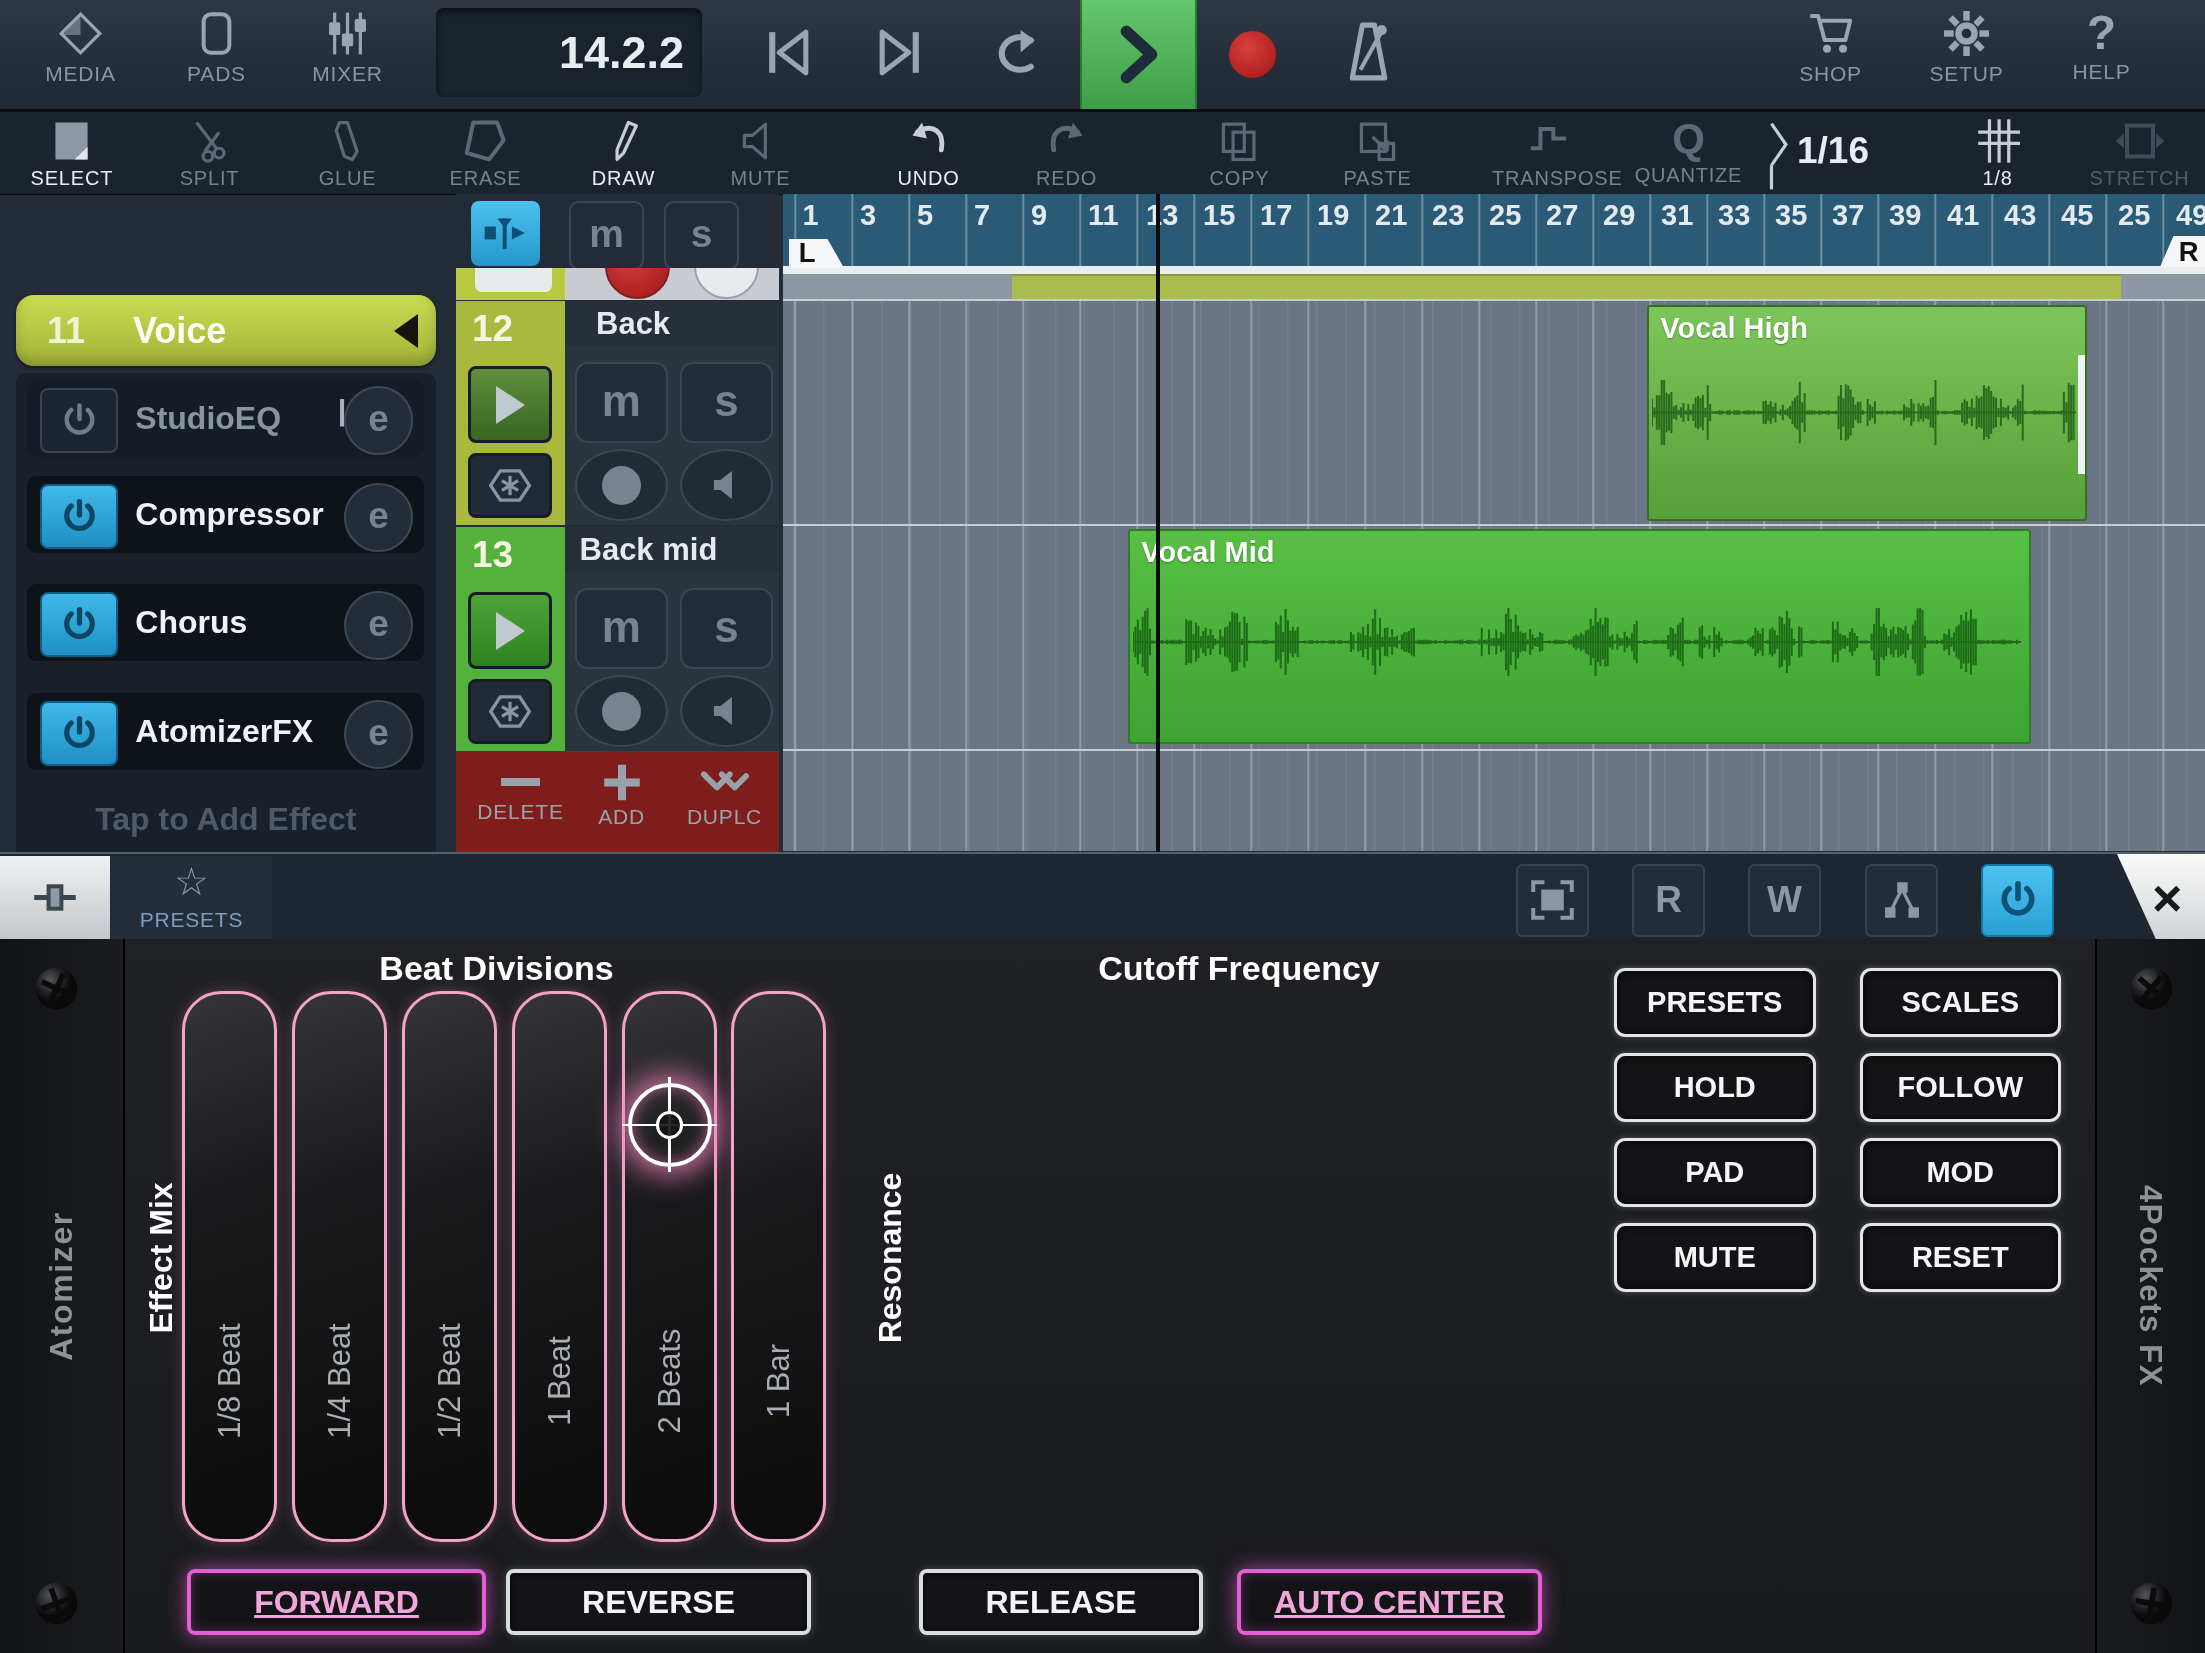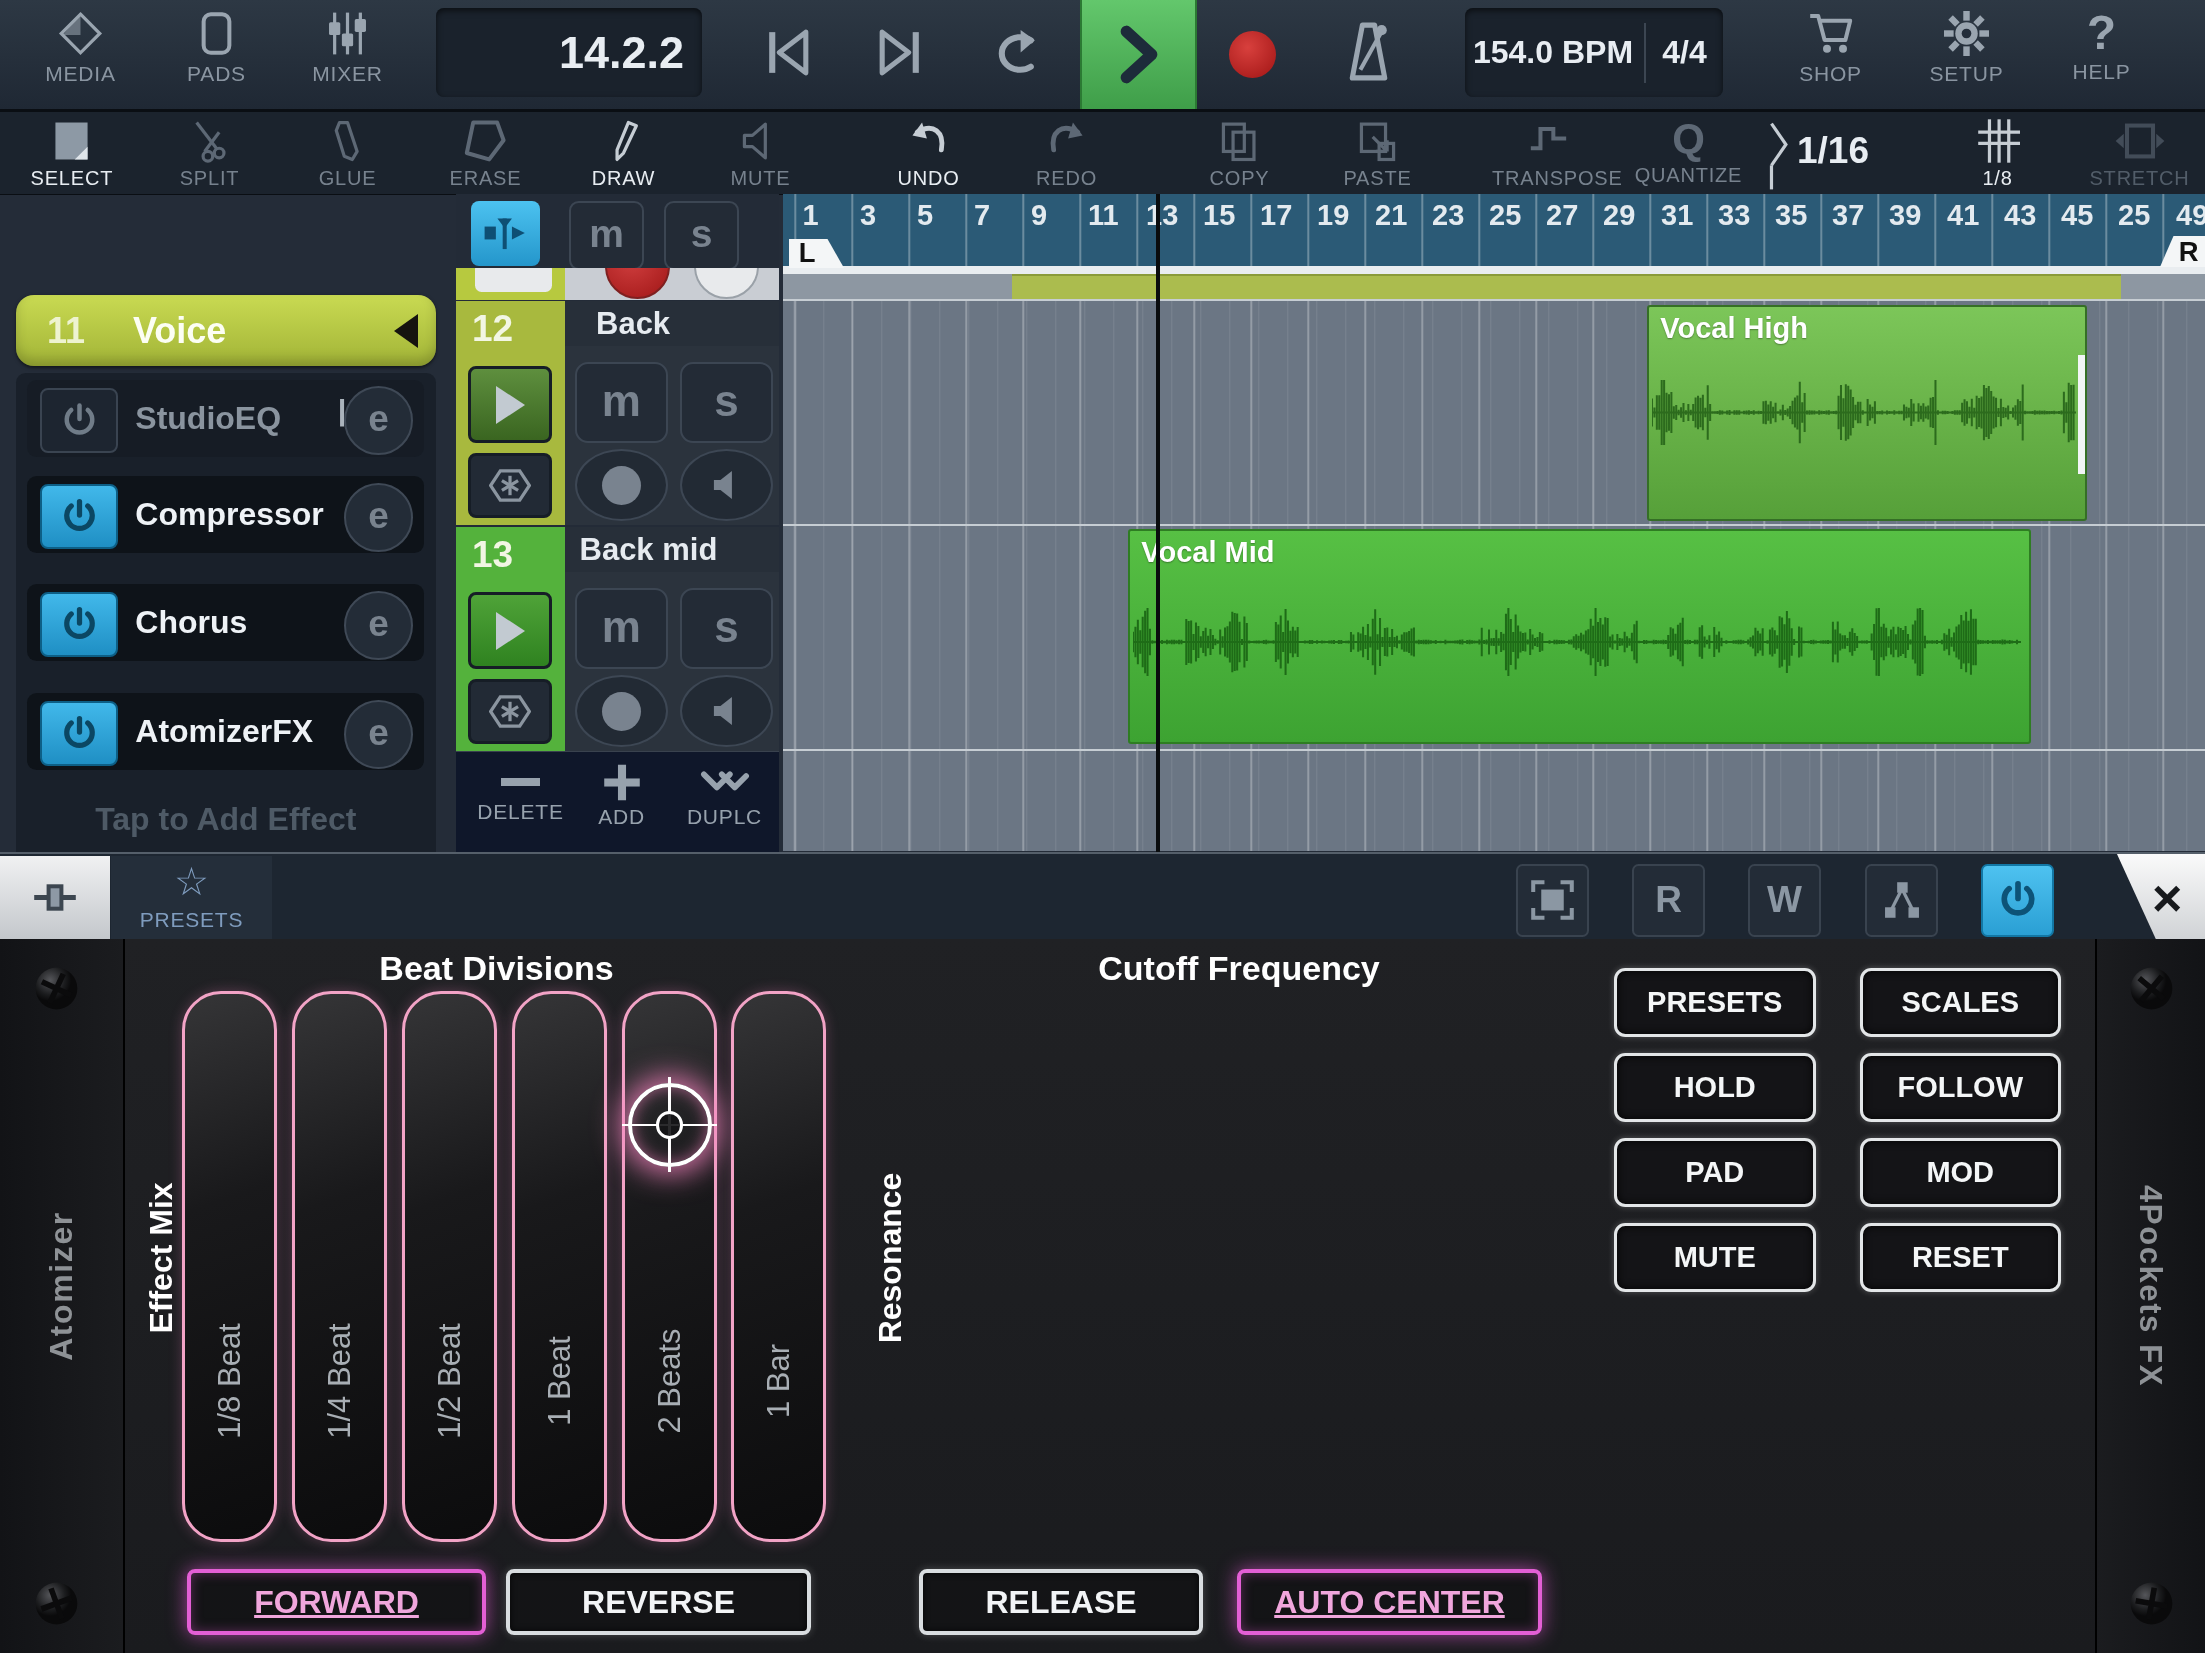--- a/index.html
+++ b/index.html
@@ -143,25 +143,20 @@
         </svg>
     </div>
     <div class="abs" style="left:1229px;top:31px;width:47px;height:47px;border-radius:50%;background:radial-gradient(circle at 40% 35%,#d8403d,#a01414);"></div>
     <div class="abs" style="left:1340px;top:19.4px;">
       <svg width="57" height="65" viewBox="0 0 56 64">
           <path d="M12 58 L22 6 L34 6 L44 58 Z" fill="none" stroke="#9aa5b0" stroke-width="5" stroke-linejoin="round"></path>
           <line x1="20" y1="50" x2="40" y2="14" stroke="#9aa5b0" stroke-width="4"></line>
           <circle cx="41" cy="11" r="5" fill="#9aa5b0"></circle>
         </svg>
     </div>
-    <div class="disp abs" style="left:1465px;top:8px;width:258px;height:89px;">
-      <span class="abs" style="left:0;width:176px;text-align:center;line-height:89px;font-size:32px;">154.0 BPM</span>
-      <span class="abs" style="left:179px;top:14.5px;width:1.6px;height:60px;background:#3c4652;"></span>
-      <span class="abs" style="left:181px;width:77px;text-align:center;line-height:89px;font-size:32px;">4/4</span>
-    </div>
     <div class="tb-item abs" style="left:1782px;top:11.3px;width:97px;">
       <svg class="tb-ico" width="48" height="45" viewBox="0 0 60 56">
           <path d="M4 6 L14 6 L22 36 L48 36 L54 12 L16 12" fill="none" stroke="#9aa5b0" stroke-width="5" stroke-linejoin="round"></path>
           <circle cx="25" cy="47" r="5" fill="#9aa5b0"></circle>
           <circle cx="45" cy="47" r="5" fill="#9aa5b0"></circle>
         </svg>
       <span class="lbl">SHOP</span>
     </div>
     <div class="tb-item abs" style="left:1918px;top:11.3px;width:97px;">
       <svg class="tb-ico" width="45" height="45" viewBox="0 0 56 56">
@@ -438,21 +433,21 @@
             <div style="width:39px;height:39px;border-radius:50%;background:#79838f;"></div>
           </div>
         <div class="ellbtn" style="left:115px;top:103px;">
             <svg width="36" height="36" viewBox="0 0 44 44">
               <path d="M6 16 L14 16 L28 5 L28 39 L14 28 L6 28 Z" fill="#79838f"></path>
             </svg>
           </div>
       </div>
     </div>
 
-    <div class="abs" style="left:0;top:557px;width:323px;height:101px;background:#0f172a;border-top:1.6px solid #39424e;">
+    <div class="abs" style="left:0;top:557px;width:323px;height:101px;background:#7f1d1d;border-top:1.6px solid #39424e;">
       <div class="abs" style="left:16px;top:11.3px;width:97px;text-align:center;">
         <div style="display:inline-block;width:39px;height:8px;background:#97a2ad;margin-top:14.5px;"></div>
         <div class="lbl" style="color:#97a2ad;margin-top:11.3px;">DELETE</div>
       </div>
       <div class="abs" style="left:121px;top:11.3px;width:89px;text-align:center;">
         <svg width="42" height="39" viewBox="0 0 52 48">
             <rect x="4" y="19" width="44" height="10" fill="#97a2ad"></rect>
             <rect x="21" y="2" width="10" height="44" fill="#97a2ad"></rect>
           </svg>
         <div class="lbl" style="color:#97a2ad;">ADD</div>

